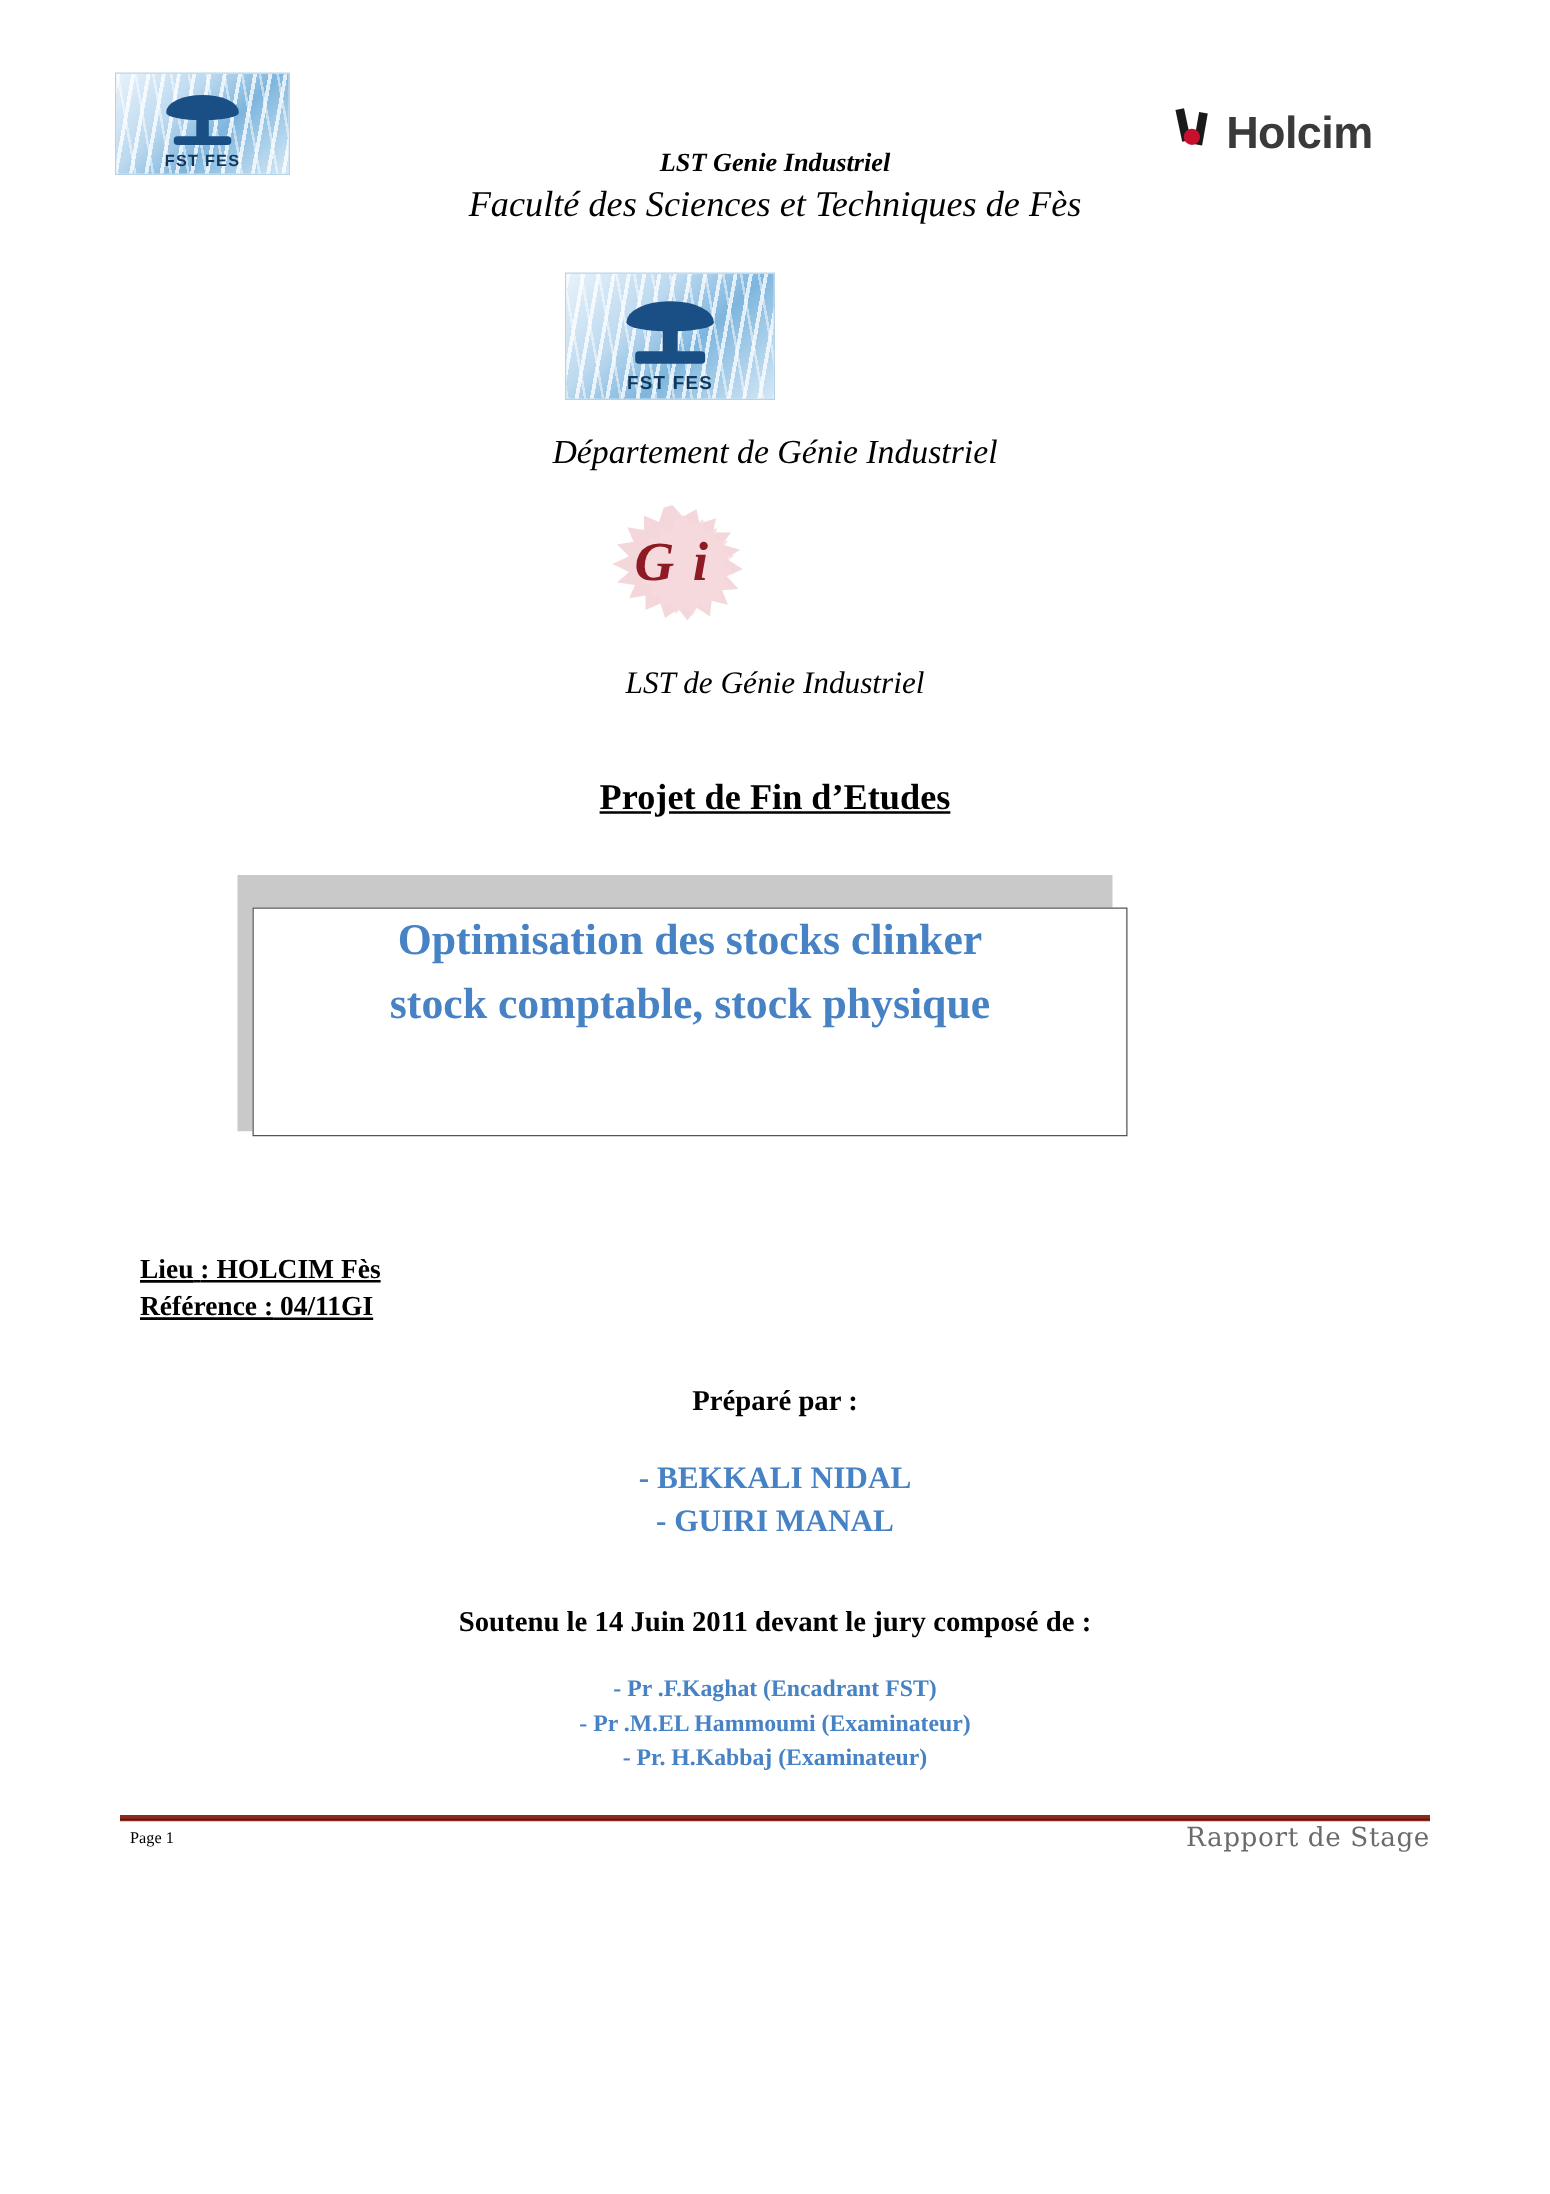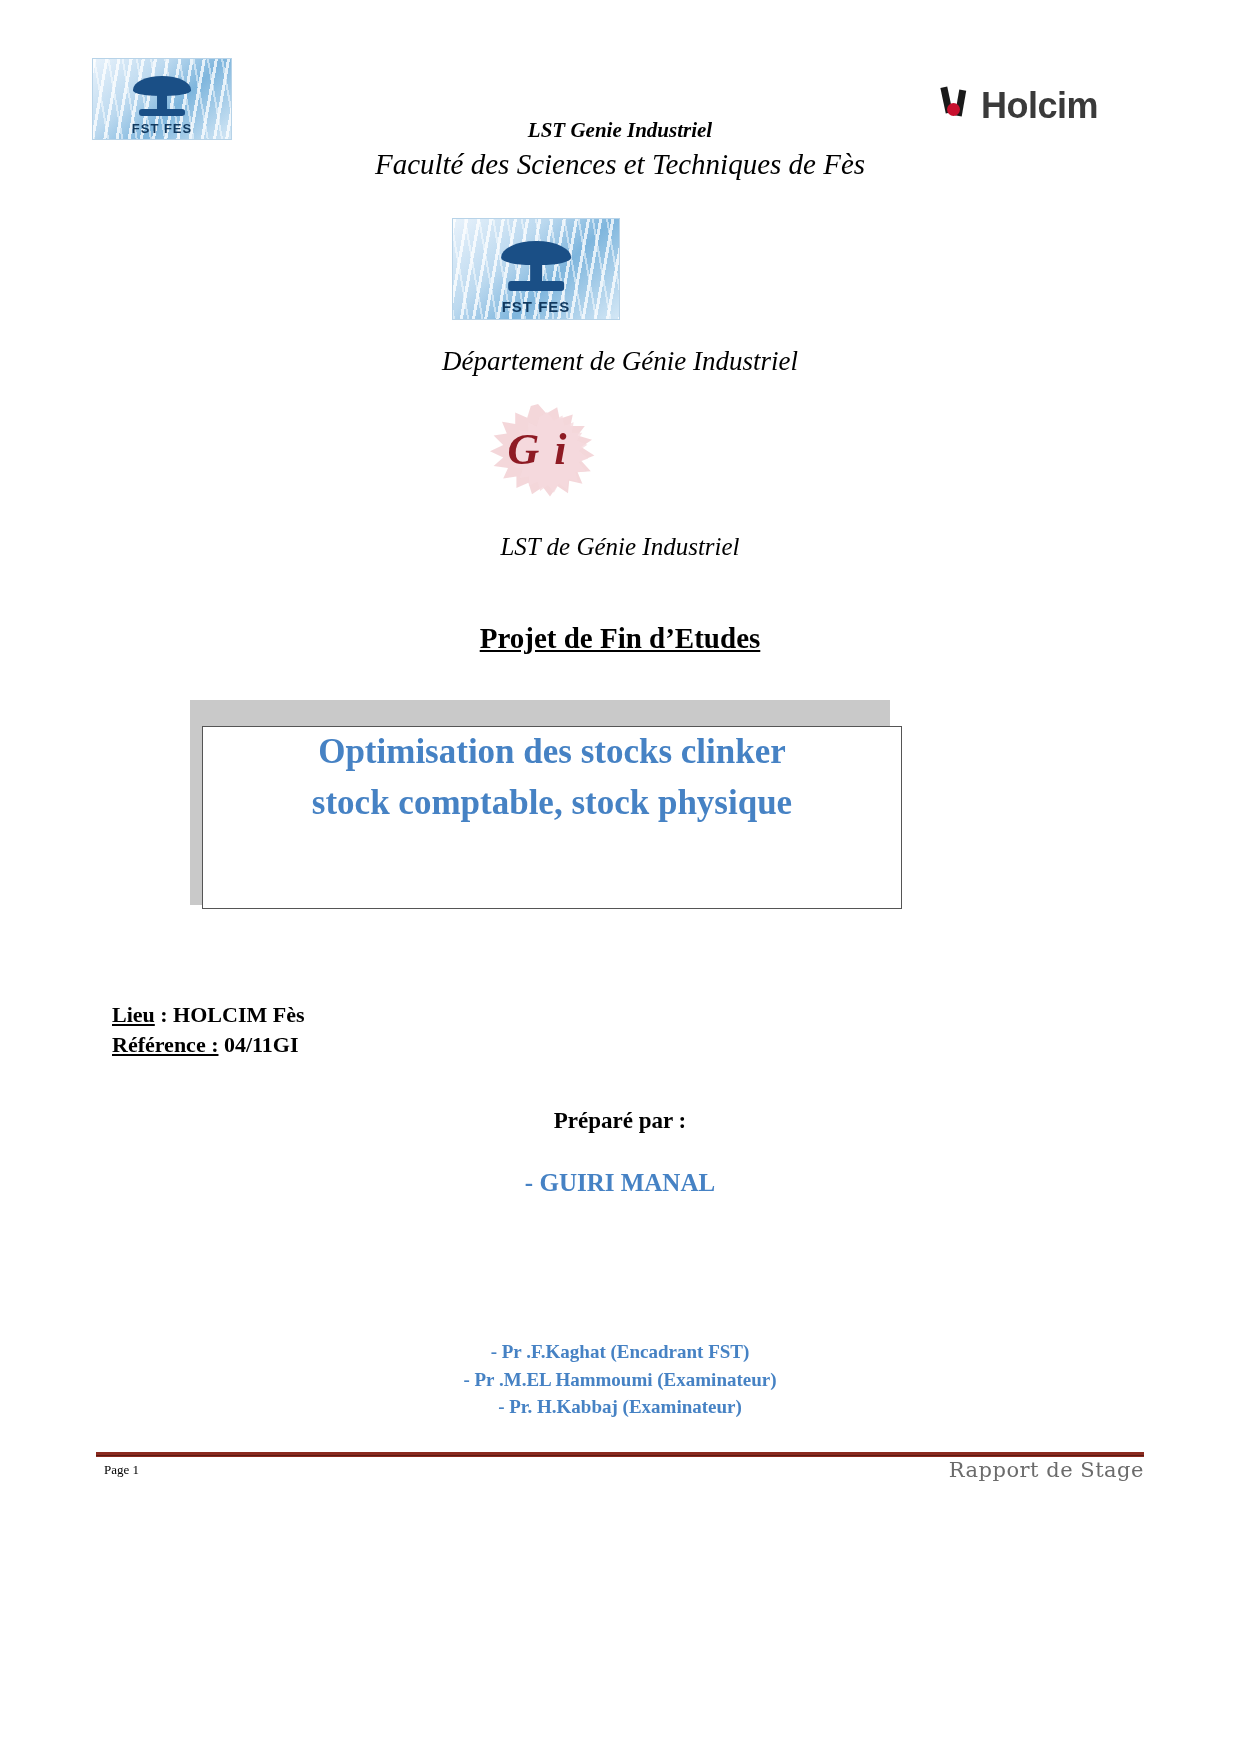--- a/index.html
+++ b/index.html
@@ -257,20 +257,21 @@
   }
 
   
   #meta-block {
     position: absolute;
     left: 112px;
     top: 1000px;
     font-size: 22px;
     font-weight: bold;
     line-height: 1.35;
+    text-decoration: underline;
   }
   #meta-block .u { text-decoration: underline; }
 
   
   #prepare-label {
     position: absolute;
     left: 0; top: 1108px;
     font-size: 23px;
     font-weight: bold;
   }
@@ -395,23 +396,25 @@
       <span>: HOLCIM  Fès</span>
     </div>
     <div>
       <span class="u">Référence :</span>
       <span>04/11GI</span>
     </div>
   </div>
 
   <div id="prepare-label" class="t-center">Préparé par :</div>
   <div id="authors" class="t-center">
+    <div>- BEKKALI NIDAL</div>
     <div>- GUIRI MANAL</div>
   </div>
 
+  <div id="jury-line" class="t-center">Soutenu le 14 Juin 2011 devant le jury composé de :</div>
   <div id="jury-members" class="t-center">
     <div>- Pr .F.Kaghat  (Encadrant FST)</div>
     <div>- Pr .M.EL Hammoumi (Examinateur)</div>
     <div>- Pr. H.Kabbaj (Examinateur)</div>
   </div>
 
   <div id="footer-rule">
       <div class="inner"></div>
     </div>
   <div id="footer-page">Page 1</div>

